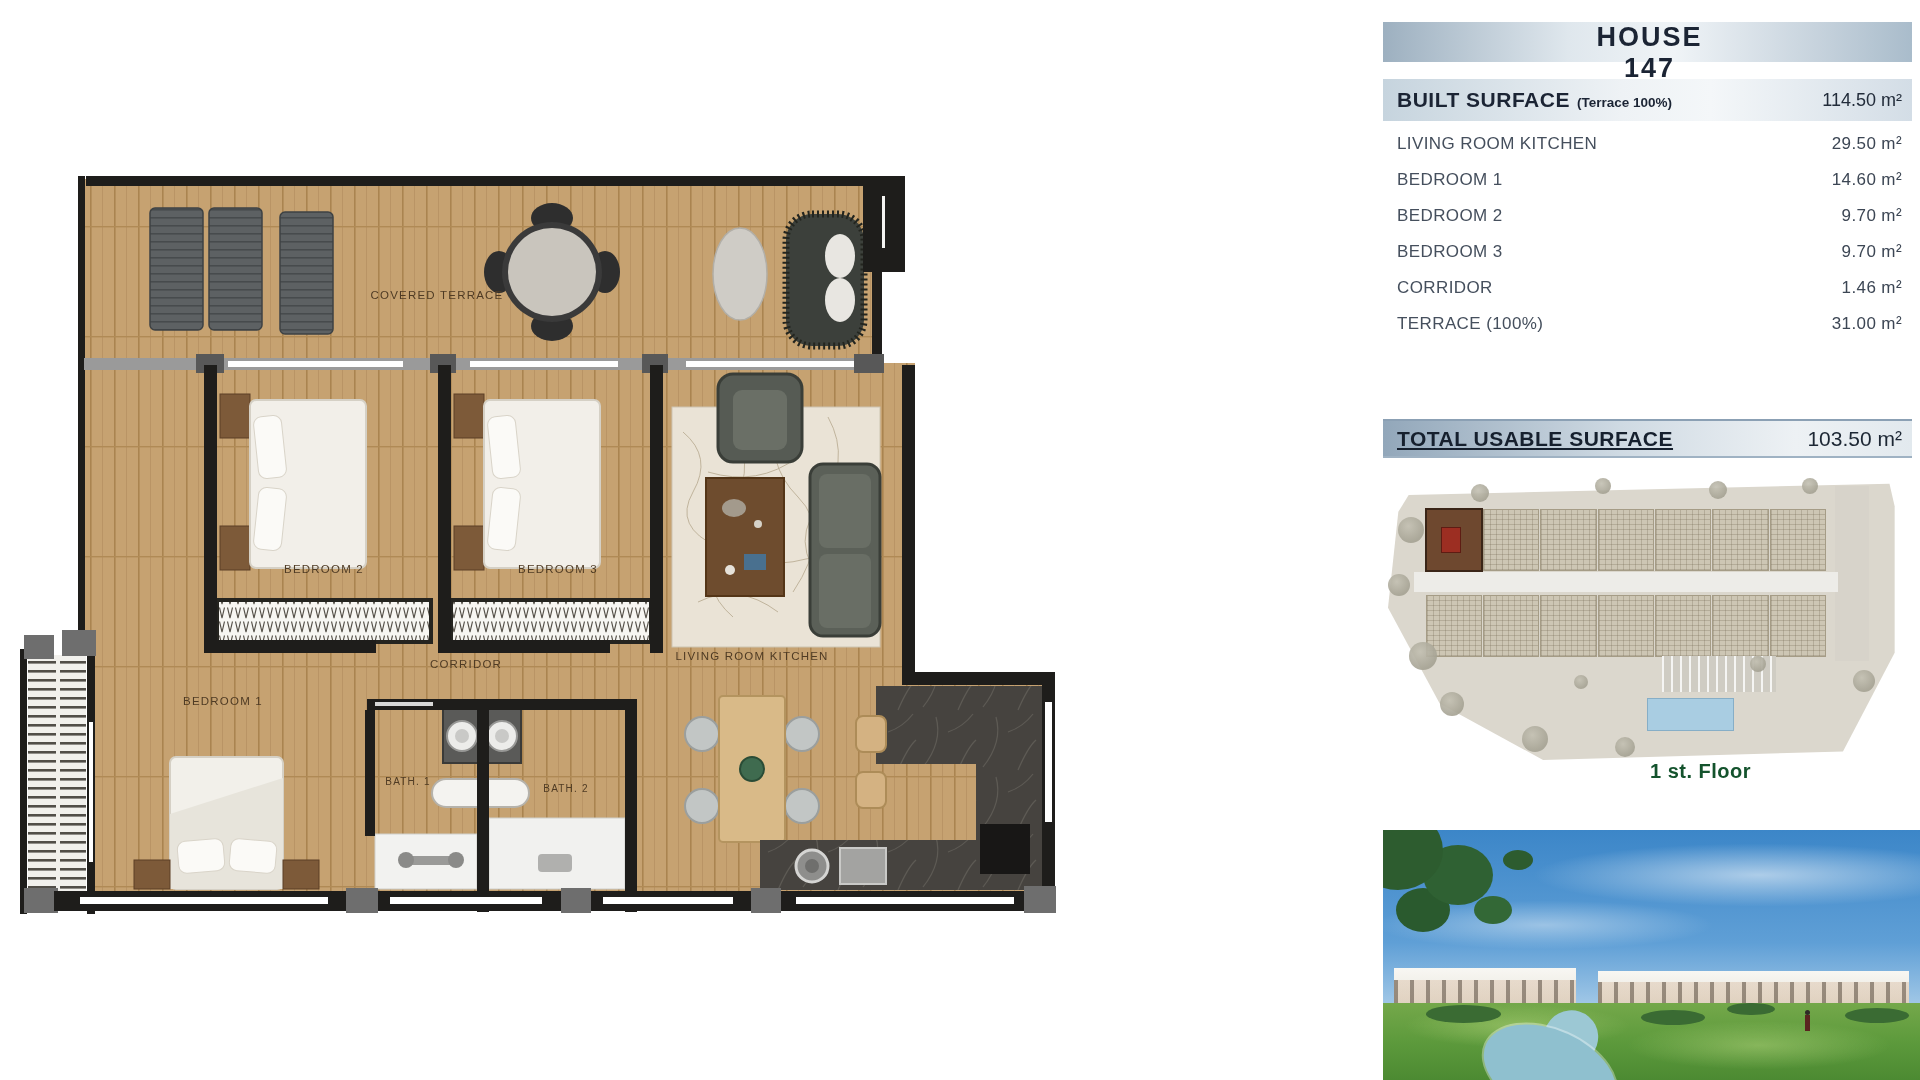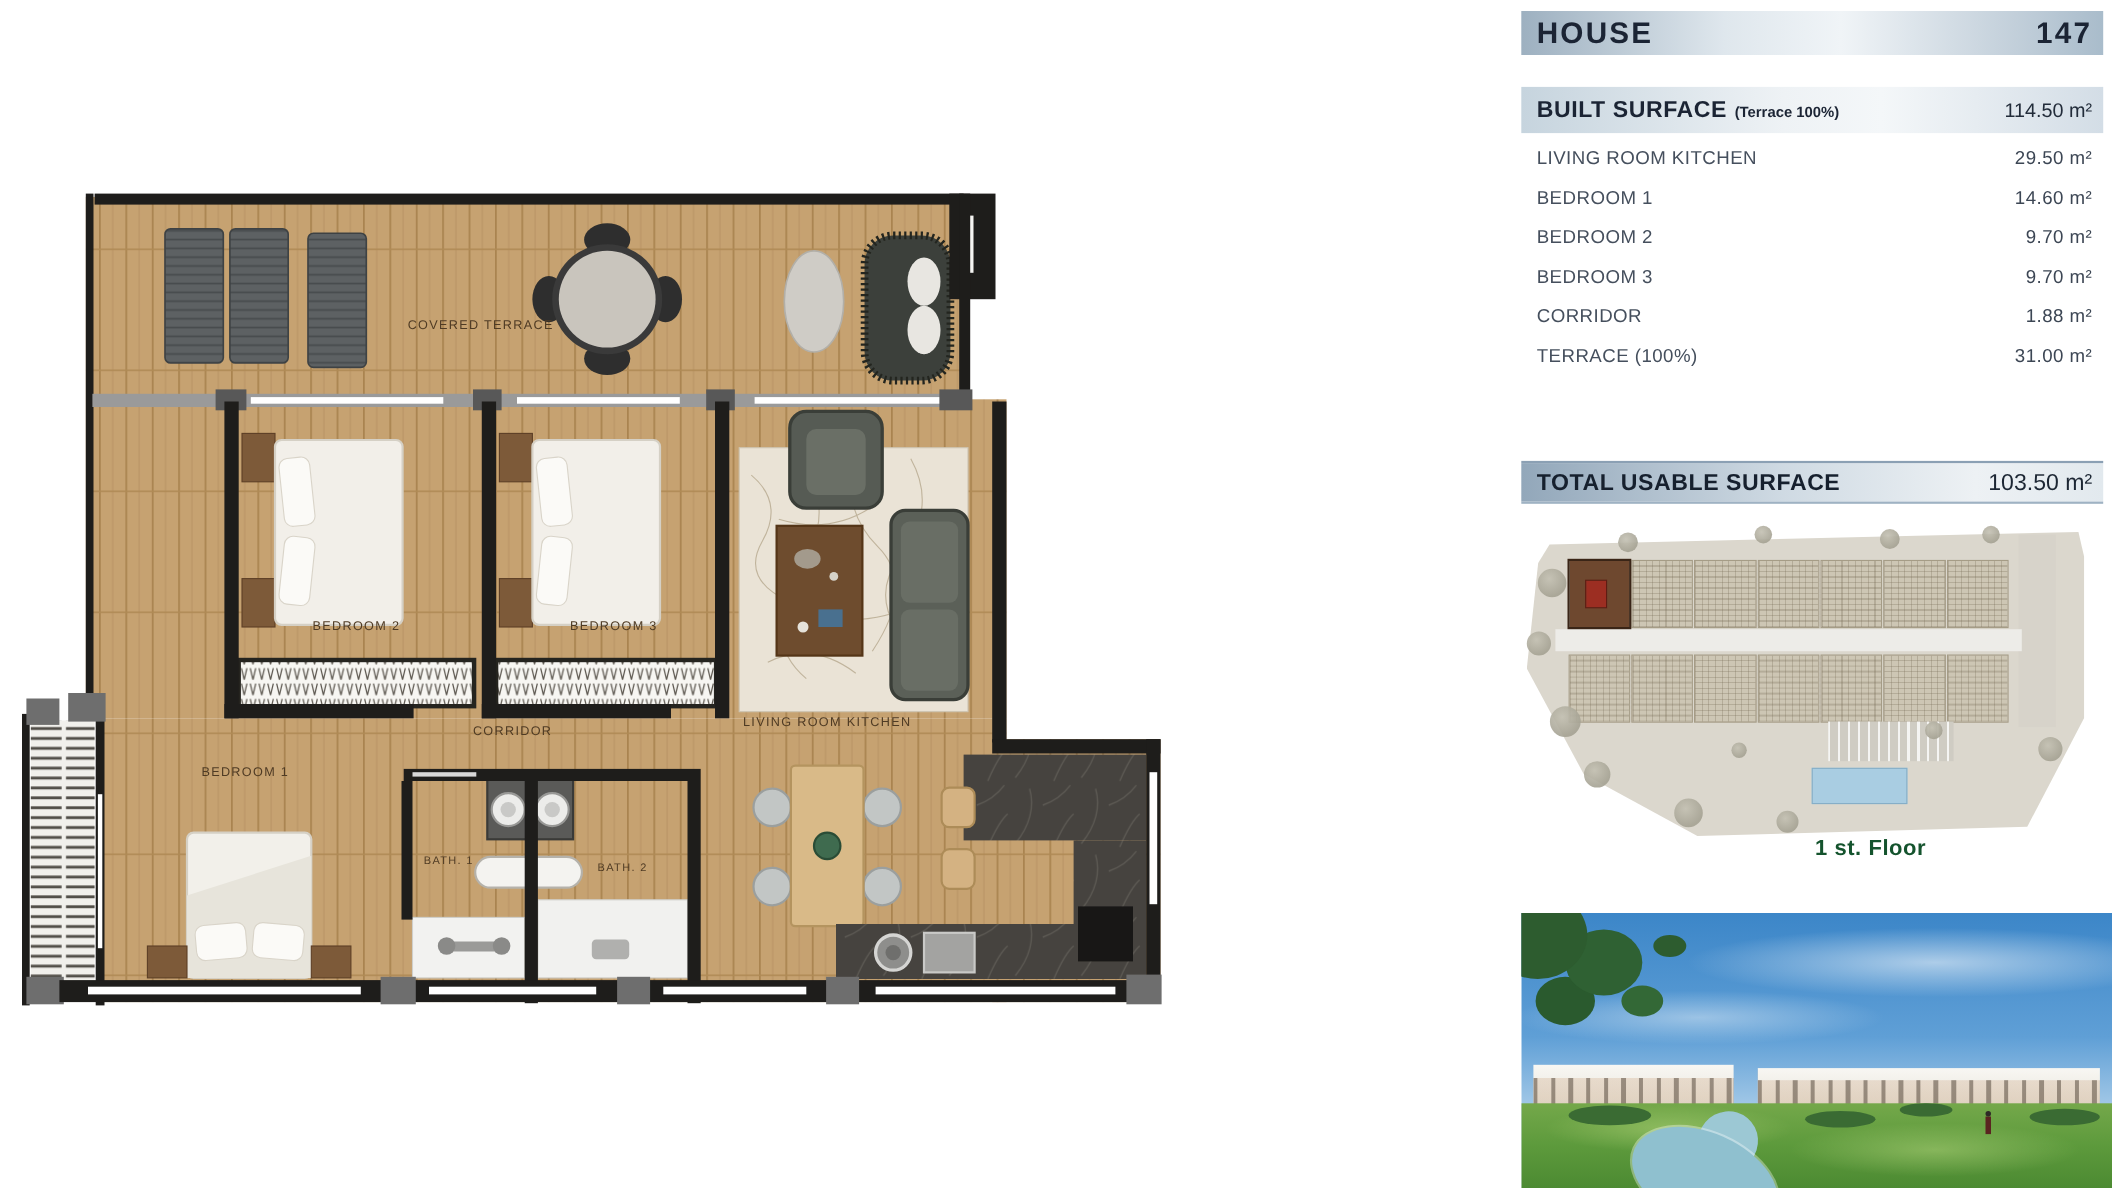--- a/index.html
+++ b/index.html
@@ -1,31 +1,31 @@
 <!DOCTYPE html>
 <html><head>
 <meta charset="utf-8">
 <style>
   html,body{margin:0;padding:0;background:#fff;}
   .page{position:relative;width:1920px;height:1080px;background:#fff;overflow:hidden;
         font-family:"Liberation Sans",sans-serif;}
   
   .bar{position:absolute;left:1383px;width:529px;box-sizing:border-box;display:flex;
        align-items:center;justify-content:space-between;padding:0 10px 0 14px;}
-  .bar-house{top:10px;height:40px;
-     background:linear-gradient(90deg,#9db0c0 0%,#dfe7ed 35%,#f0f4f7 55%,#c2cfda 85%,#a9bccb 100%);}
+  .bar-house{top:22px;height:40px;
+     background:linear-gradient(90deg,#9db0c0 0%,#dfe7ed 35%,#f0f4f7 55%,#c2cfda 85%,#a9bccb 100%);flex-direction:column;}
   .bar-house .t{font-size:27px;font-weight:bold;letter-spacing:2px;color:#1b2434;}
   .bar-built{top:79px;height:42px;
      background:linear-gradient(90deg,#c6d4de 0%,#eef2f5 45%,#f4f7f9 62%,#d3dde6 100%);}
   .bar-built .lbl{font-size:21px;font-weight:bold;letter-spacing:.5px;color:#1b2434;}
   .bar-built .note{font-size:13.5px;font-weight:bold;color:#1b2434;margin-left:7px;}
   .bar-built .val{font-size:18px;color:#222c3a;}
   .bar-total{top:419px;height:39px;border-top:2px solid #8ba0b4;border-bottom:2px solid #9fb2c3;
      background:linear-gradient(90deg,#92a7ba 0%,#cfdae3 45%,#edf1f4 78%,#e2e9ee 100%);}
-  .bar-total .lbl{font-size:21px;font-weight:bold;letter-spacing:.5px;color:#16202e;}
+  .bar-total .lbl{font-size:21px;font-weight:bold;letter-spacing:.5px;color:#16202e;text-decoration:underline;}
   .bar-total .val{font-size:21px;color:#1d2734;}
   .room-list{position:absolute;left:1383px;top:126px;width:529px;}
   .room-row{height:36px;display:flex;align-items:center;justify-content:space-between;
             padding:0 10px 0 14px;font-size:17px;letter-spacing:.4px;color:#454f5d;}
   .room-row .rv{color:#3c4654;}
   
   .siteplan{position:absolute;left:1388px;top:478px;width:517px;height:282px;}
   .sp-bg{position:absolute;inset:0;background:#dbd7cd;
      clip-path:polygon(4% 6%,97% 2%,98% 10%,98% 62%,88% 97%,30% 100%,10% 80%,0% 46%,2% 12%);}
   .sp-road{position:absolute;left:5%;top:33.5%;width:82%;height:7%;background:#edecE8;background:#edece8;}
@@ -318,21 +318,21 @@
 
     <div class="room-row">
       <span class="rl">BEDROOM 3</span>
       <span class="rv">9.70 m²</span>
     </div>
 
 
 
     <div class="room-row">
       <span class="rl">CORRIDOR</span>
-      <span class="rv">1.88 m²</span>
+      <span class="rv">1.46 m²</span>
     </div>
 
     <div class="room-row">
       <span class="rl">TERRACE (100%)</span>
       <span class="rv">31.00 m²</span>
     </div>
   </div>
 
   <div class="bar bar-total">
     <span class="lbl">TOTAL USABLE SURFACE</span>

